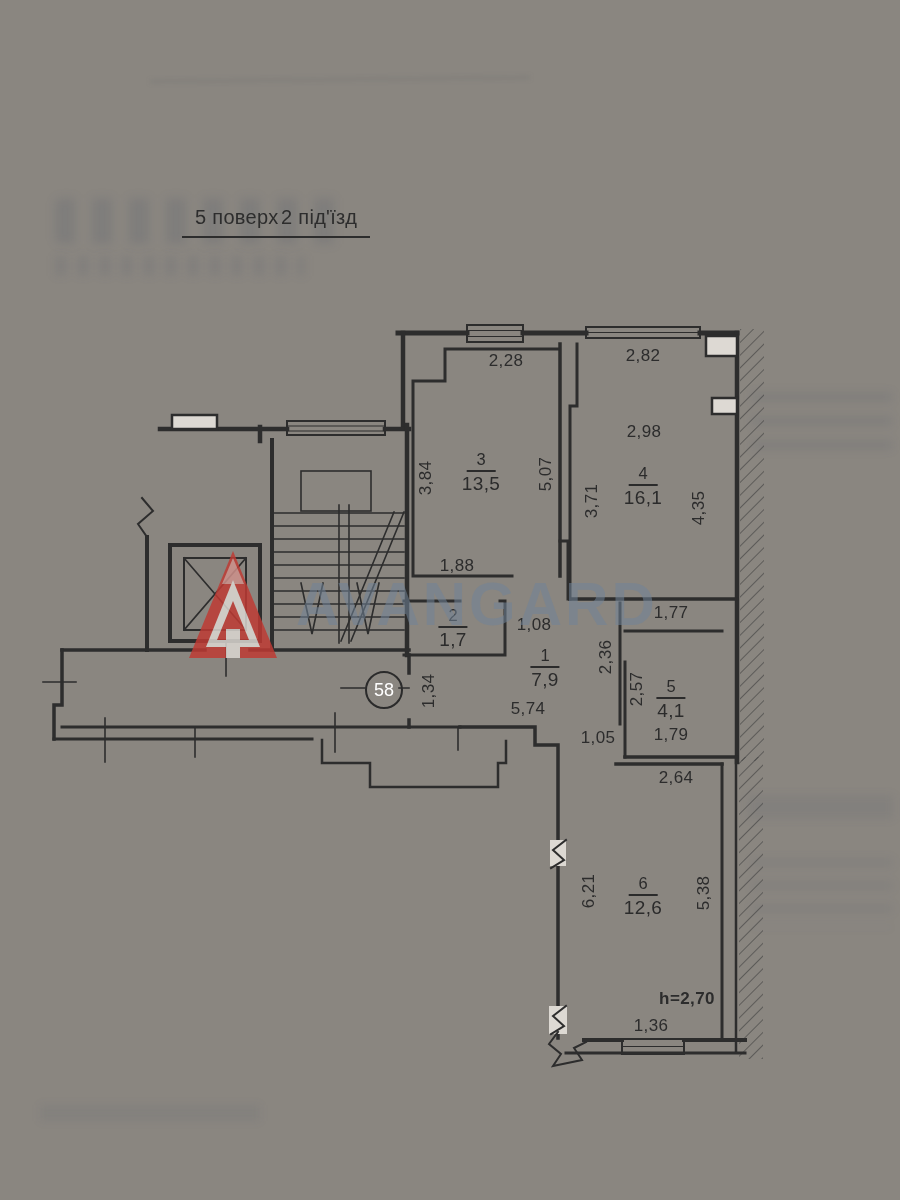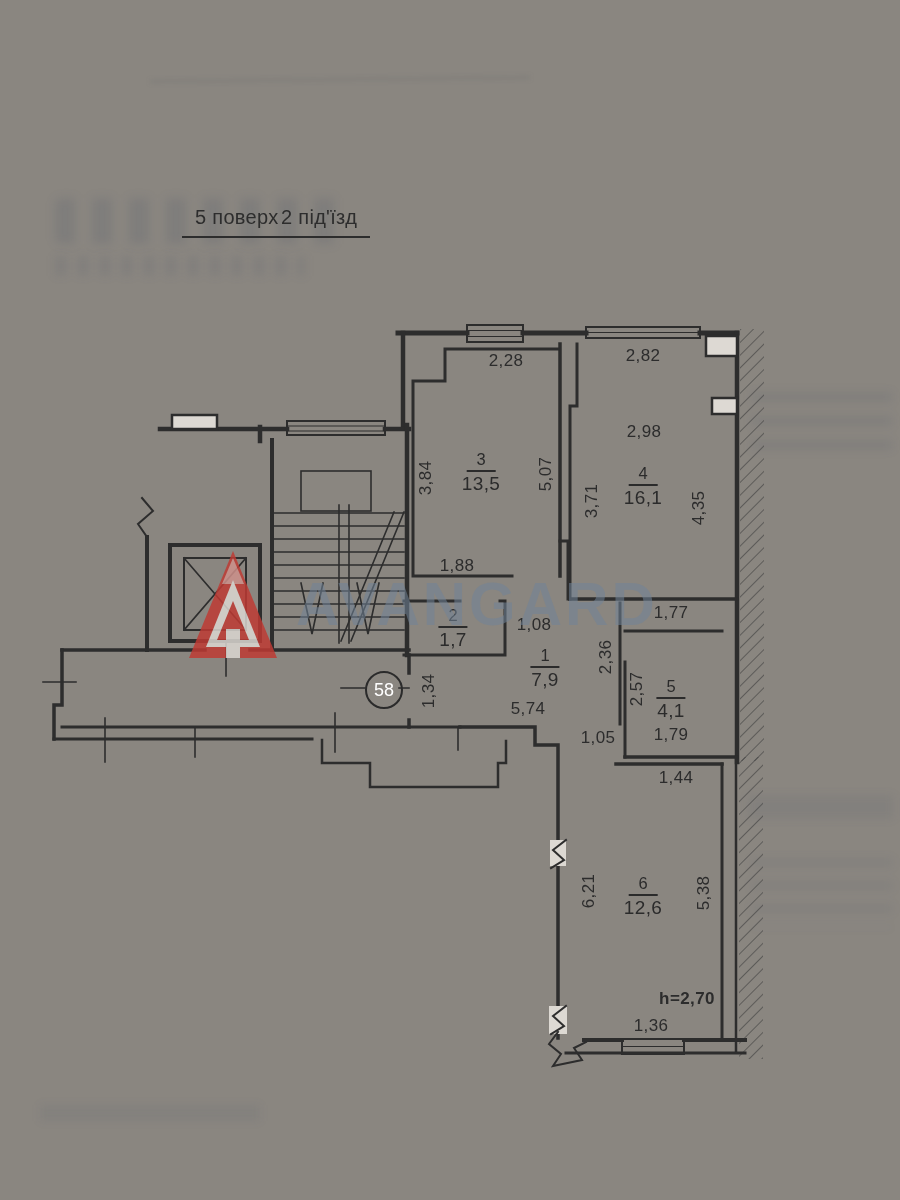--- a/index.html
+++ b/index.html
@@ -197,21 +197,21 @@
       <div class="dim rot" style="left: 699px; top: 508px;">4,35</div>
       <div class="dim" style="left: 457px; top: 566px;">1,88</div>
       <div class="dim" style="left: 534px; top: 589px; margin-top: 36px;">1,08</div>
       <div class="dim" style="left: 671px; top: 613px;">1,77</div>
       <div class="dim rot" style="left: 606px; top: 657px;">2,36</div>
       <div class="dim rot" style="left: 637px; top: 689px;">2,57</div>
       <div class="dim rot" style="left: 429px; top: 691px;">1,34</div>
       <div class="dim" style="left: 528px; top: 709px;">5,74</div>
       <div class="dim" style="left: 598px; top: 738px;">1,05</div>
       <div class="dim" style="left: 671px; top: 728px; margin-top: 7px;">1,79</div>
-      <div class="dim" style="left: 676px; top: 778px;">1,44</div>
+      <div class="dim" style="left: 676px; top: 778px;">2,64</div>
       <div class="dim rot" style="left: 589px; top: 891px;">6,21</div>
       <div class="dim rot" style="left: 704px; top: 893px;">5,38</div>
       <div class="dim" style="left: 687px; top: 999px; font-weight: bold;">h=2,70</div>
       <div class="dim" style="left: 651px; top: 1026px;">1,36</div>
       <div class="room-label" style="left: 545px; top: 646px;"><div class="room-num">1</div><div class="room-area">7,9</div></div>
       <div class="room-label" style="left: 453px; top: 606px;"><div class="room-num">2</div><div class="room-area">1,7</div></div>
       <div class="room-label" style="left: 481px; top: 450px;"><div class="room-num">3</div><div class="room-area">13,5</div></div>
       <div class="room-label" style="left: 643px; top: 464px;"><div class="room-num">4</div><div class="room-area">16,1</div></div>
       <div class="room-label" style="left: 671px; top: 677px;"><div class="room-num">5</div><div class="room-area">4,1</div></div>
       <div class="room-label" style="left: 643px; top: 874px;"><div class="room-num">6</div><div class="room-area">12,6</div></div>

